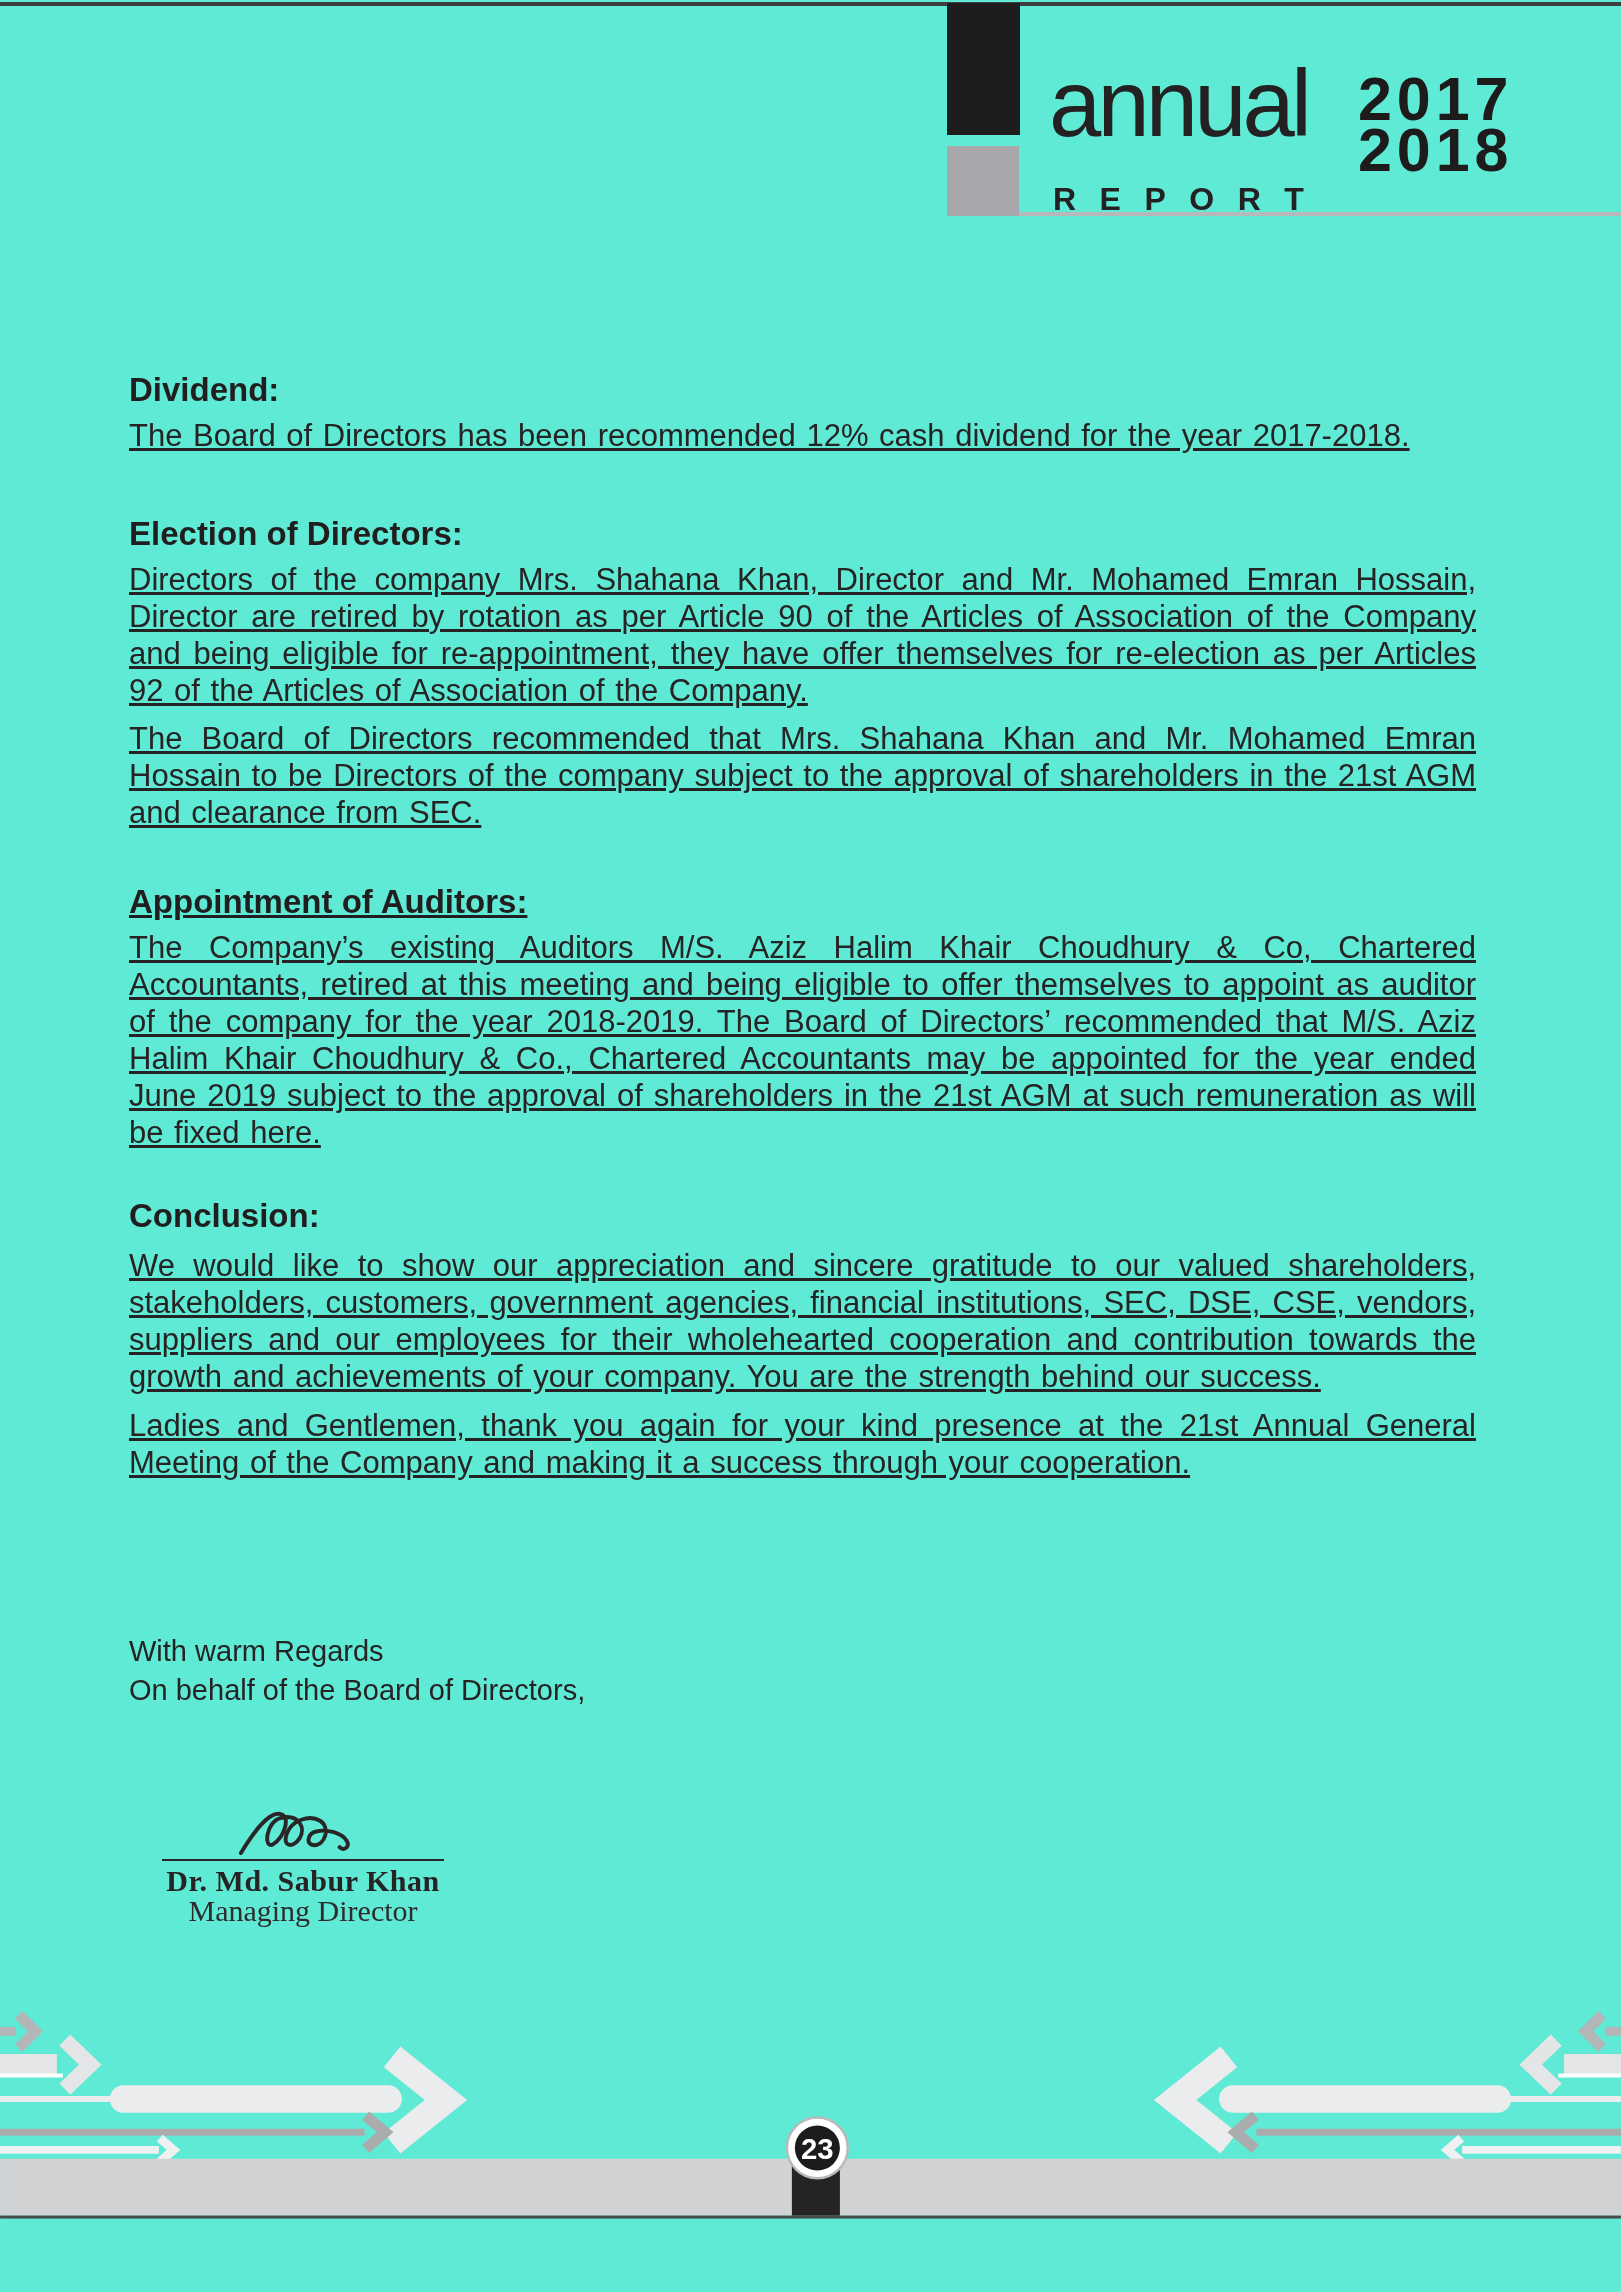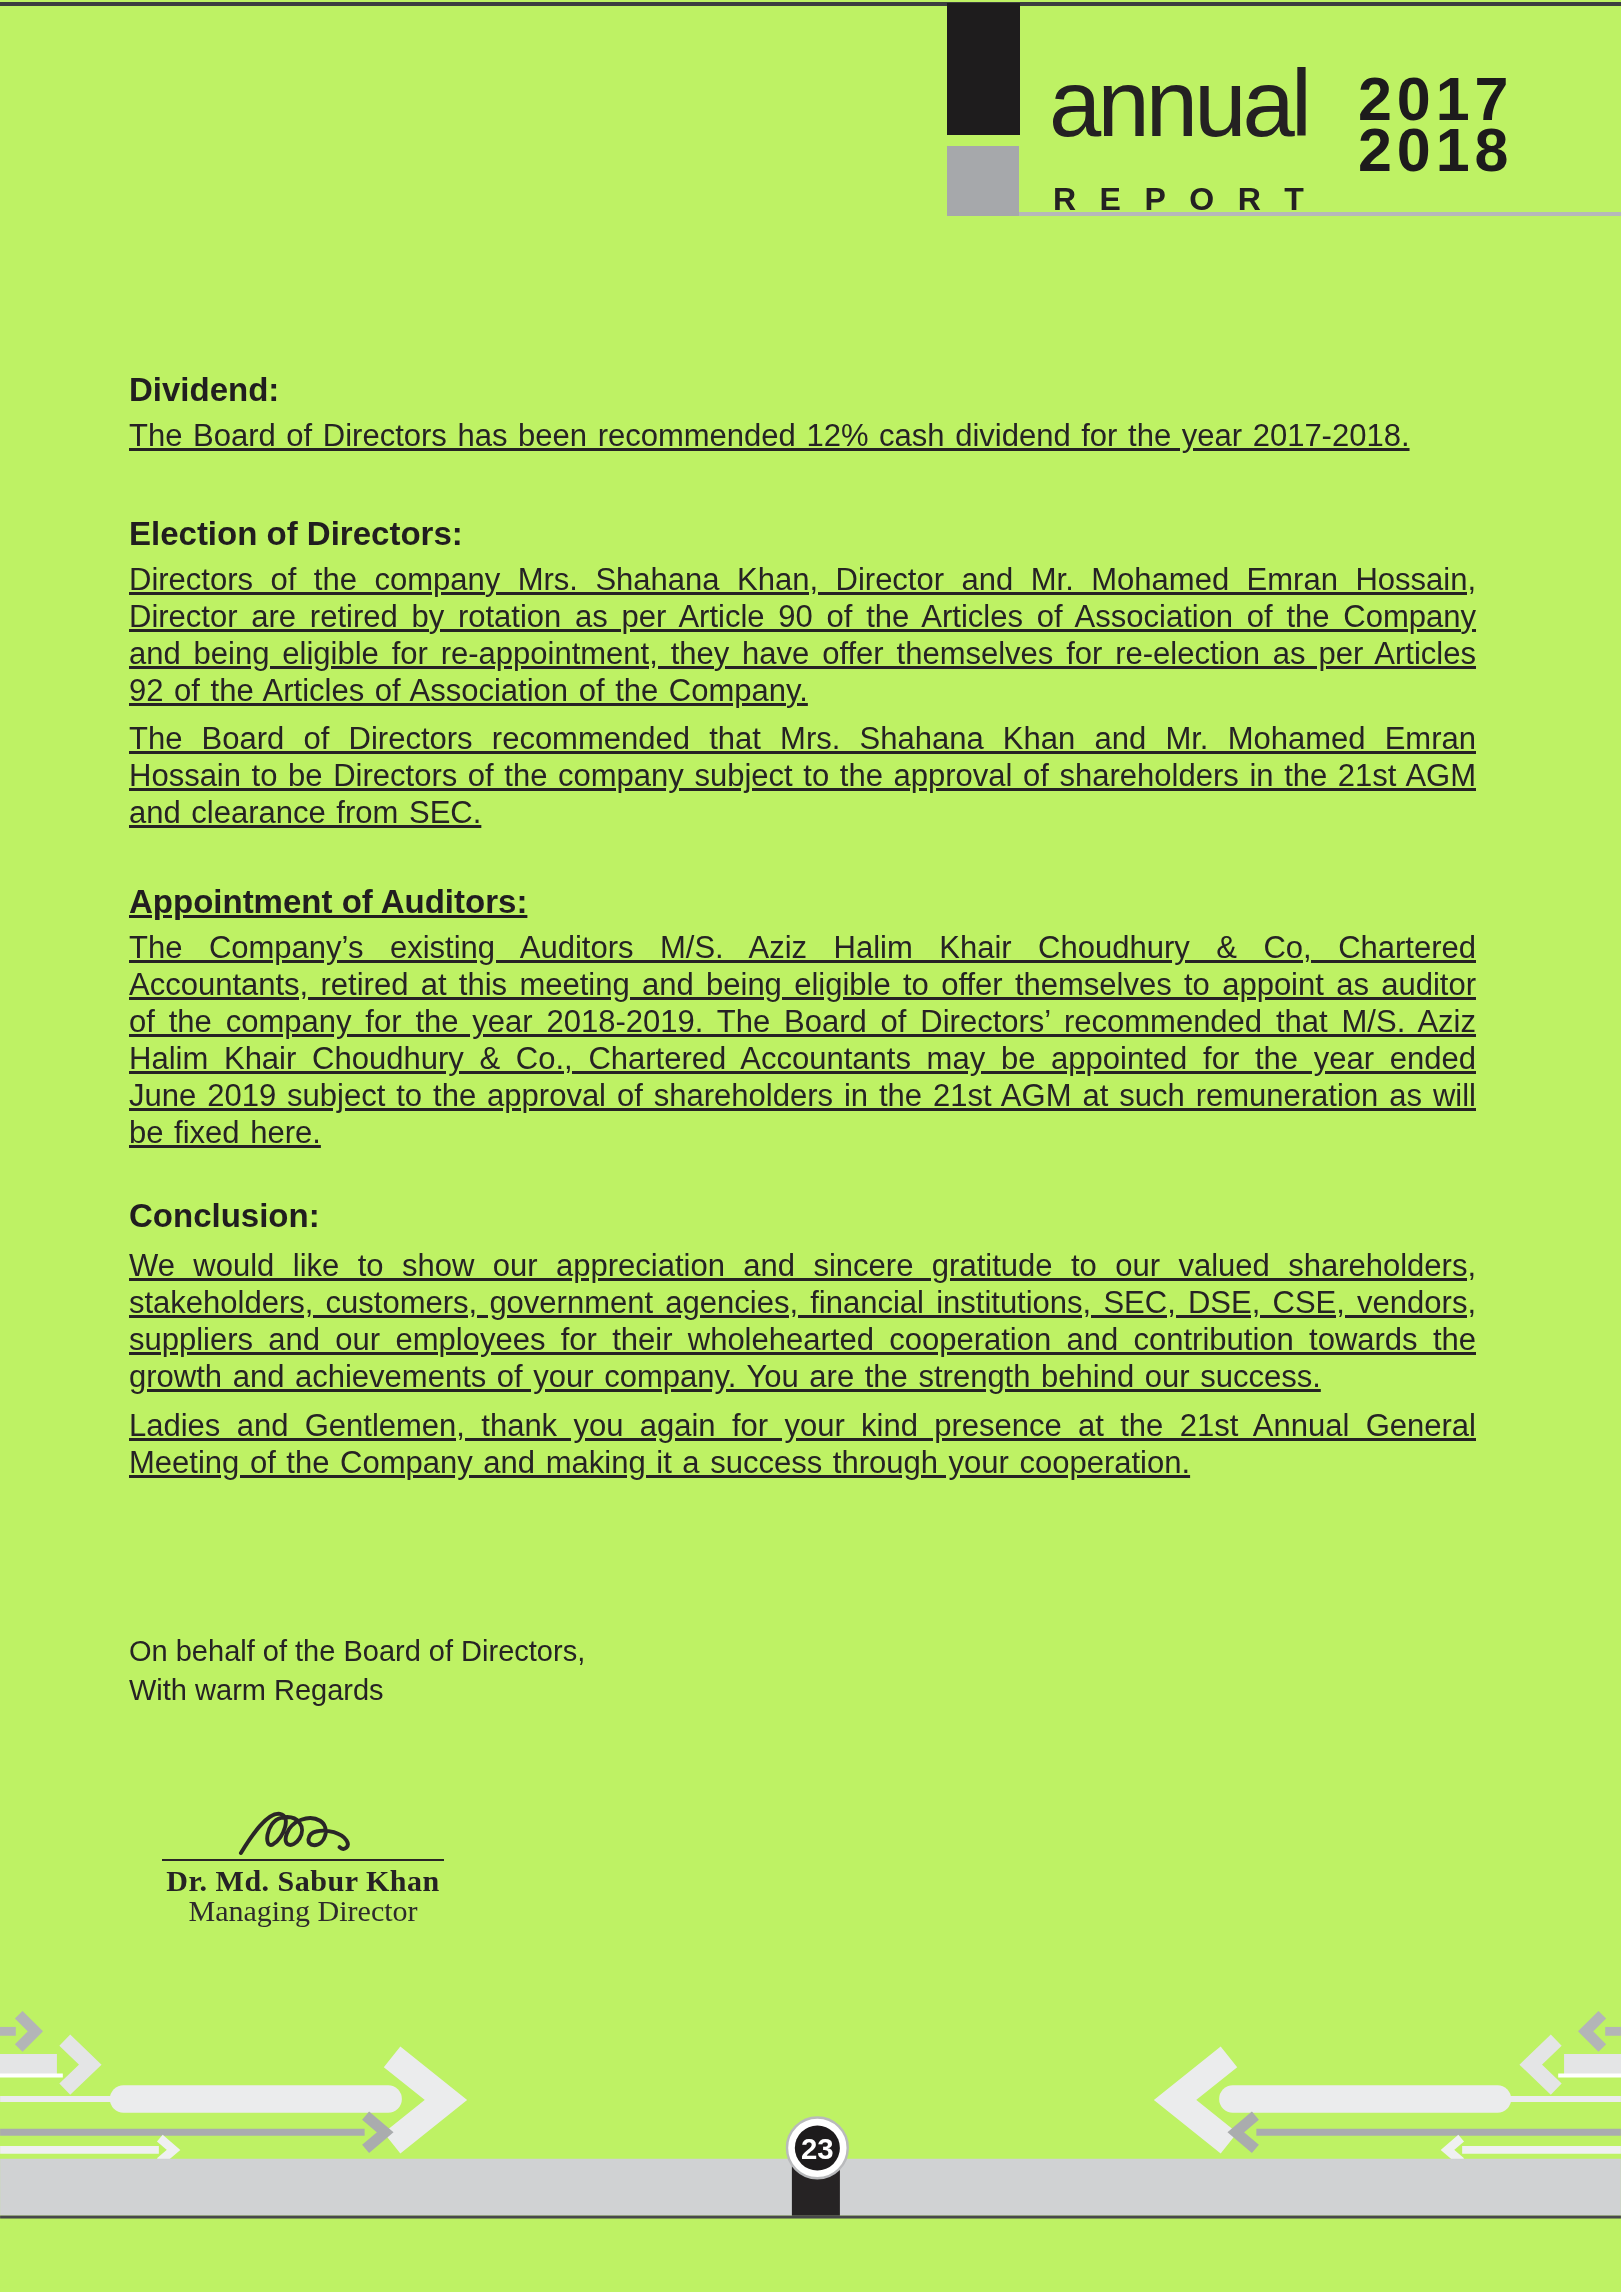--- a/index.html
+++ b/index.html
@@ -1,18 +1,18 @@
 <!DOCTYPE html>
 <html><head>
 <meta charset="utf-8">
 <style>
   html,body { margin:0; padding:0; background:#888; }
   .page {
     position:relative; width:1621px; height:2293px; margin:0 auto;
-    background:#bef264; overflow:hidden;
+    background:#5eead4; overflow:hidden;
     font-family:"Liberation Sans", sans-serif; color:#231f20;
   }
   
   .top-line { position:absolute; top:2px; left:0; width:1621px; height:3.9px; background:#3d3e40; }
 
   
   .hdr-black { position:absolute; left:947px; top:2.9px; width:73px; height:132px; background:#1e1c1d; }
   .hdr-gray  { position:absolute; left:947px; top:146px; width:72px; height:70px; background:#a6a8ab; }
   .hdr-rule  { position:absolute; left:1019px; top:212px; width:602px; height:3.9px; background:#b6b8ba; }
   .logo-word { position:absolute; left:1049px; top:57px; font-size:94px; line-height:94px; letter-spacing:-3.9px; font-weight:normal; color:#242122; }
@@ -68,22 +68,22 @@
     <p class="body-p mt-p12">The Board of Directors recommended that Mrs. Shahana Khan and Mr. Mohamed Emran Hossain to be Directors of the company subject to the approval of shareholders in the 21st AGM and clearance from SEC.</p>
 
     <h2 class="sec-heading mt-sec3">Appointment of Auditors:</h2>
     <p class="body-p">The Company’s existing Auditors M/S. Aziz Halim Khair Choudhury &amp; Co, Chartered Accountants, retired at this meeting and being eligible to offer themselves to appoint as auditor of the company for the year 2018-2019. The Board of Directors’ recommended that M/S. Aziz Halim Khair Choudhury  &amp; Co., Chartered Accountants may be appointed for the year ended June 2019 subject to the approval of shareholders in the 21st  AGM at such remuneration as will be fixed here.</p>
 
     <h2 class="sec-heading mt-sec4">Conclusion:</h2>
     <p class="body-p mt-p12">We would like to show our appreciation and sincere gratitude to our valued shareholders, stakeholders, customers, government agencies, financial institutions, SEC, DSE, CSE, vendors, suppliers and our employees for their wholehearted cooperation and contribution towards the growth and achievements of your company. You are the strength behind our success.</p>
     <p class="body-p mt-p12">Ladies and Gentlemen, thank you again for your kind presence at the 21st Annual General Meeting of the Company and making it a success through your cooperation.</p>
 
     <div class="closing">
+      <div>With warm Regards</div>
       <div>On behalf of the Board of Directors,</div>
-      <div>With warm Regards</div>
     </div>
   </div>
 
   <div class="sig-block">
     <svg class="sig-squiggle" width="127" height="51" viewBox="0 0 130 52">
       <path d="M3 48 C 14 30, 30 6, 43 8 C 55 10, 47 32, 36 39 C 26 45, 28 16, 44 12 C 62 8, 70 22, 63 33 C 56 44, 45 41, 50 28 C 55 15, 73 8, 84 15 C 95 22, 89 40, 78 40 C 69 40, 71 28, 80 26 C 92 23, 106 28, 111 35 C 115 41, 109 47, 104 42" fill="none" stroke="#2a2627" stroke-width="4" stroke-linecap="round"></path>
     </svg>
     <div class="sig-line"></div>
     <div class="sig-name">Dr. Md. Sabur Khan</div>
     <div class="sig-title">Managing Director</div>

